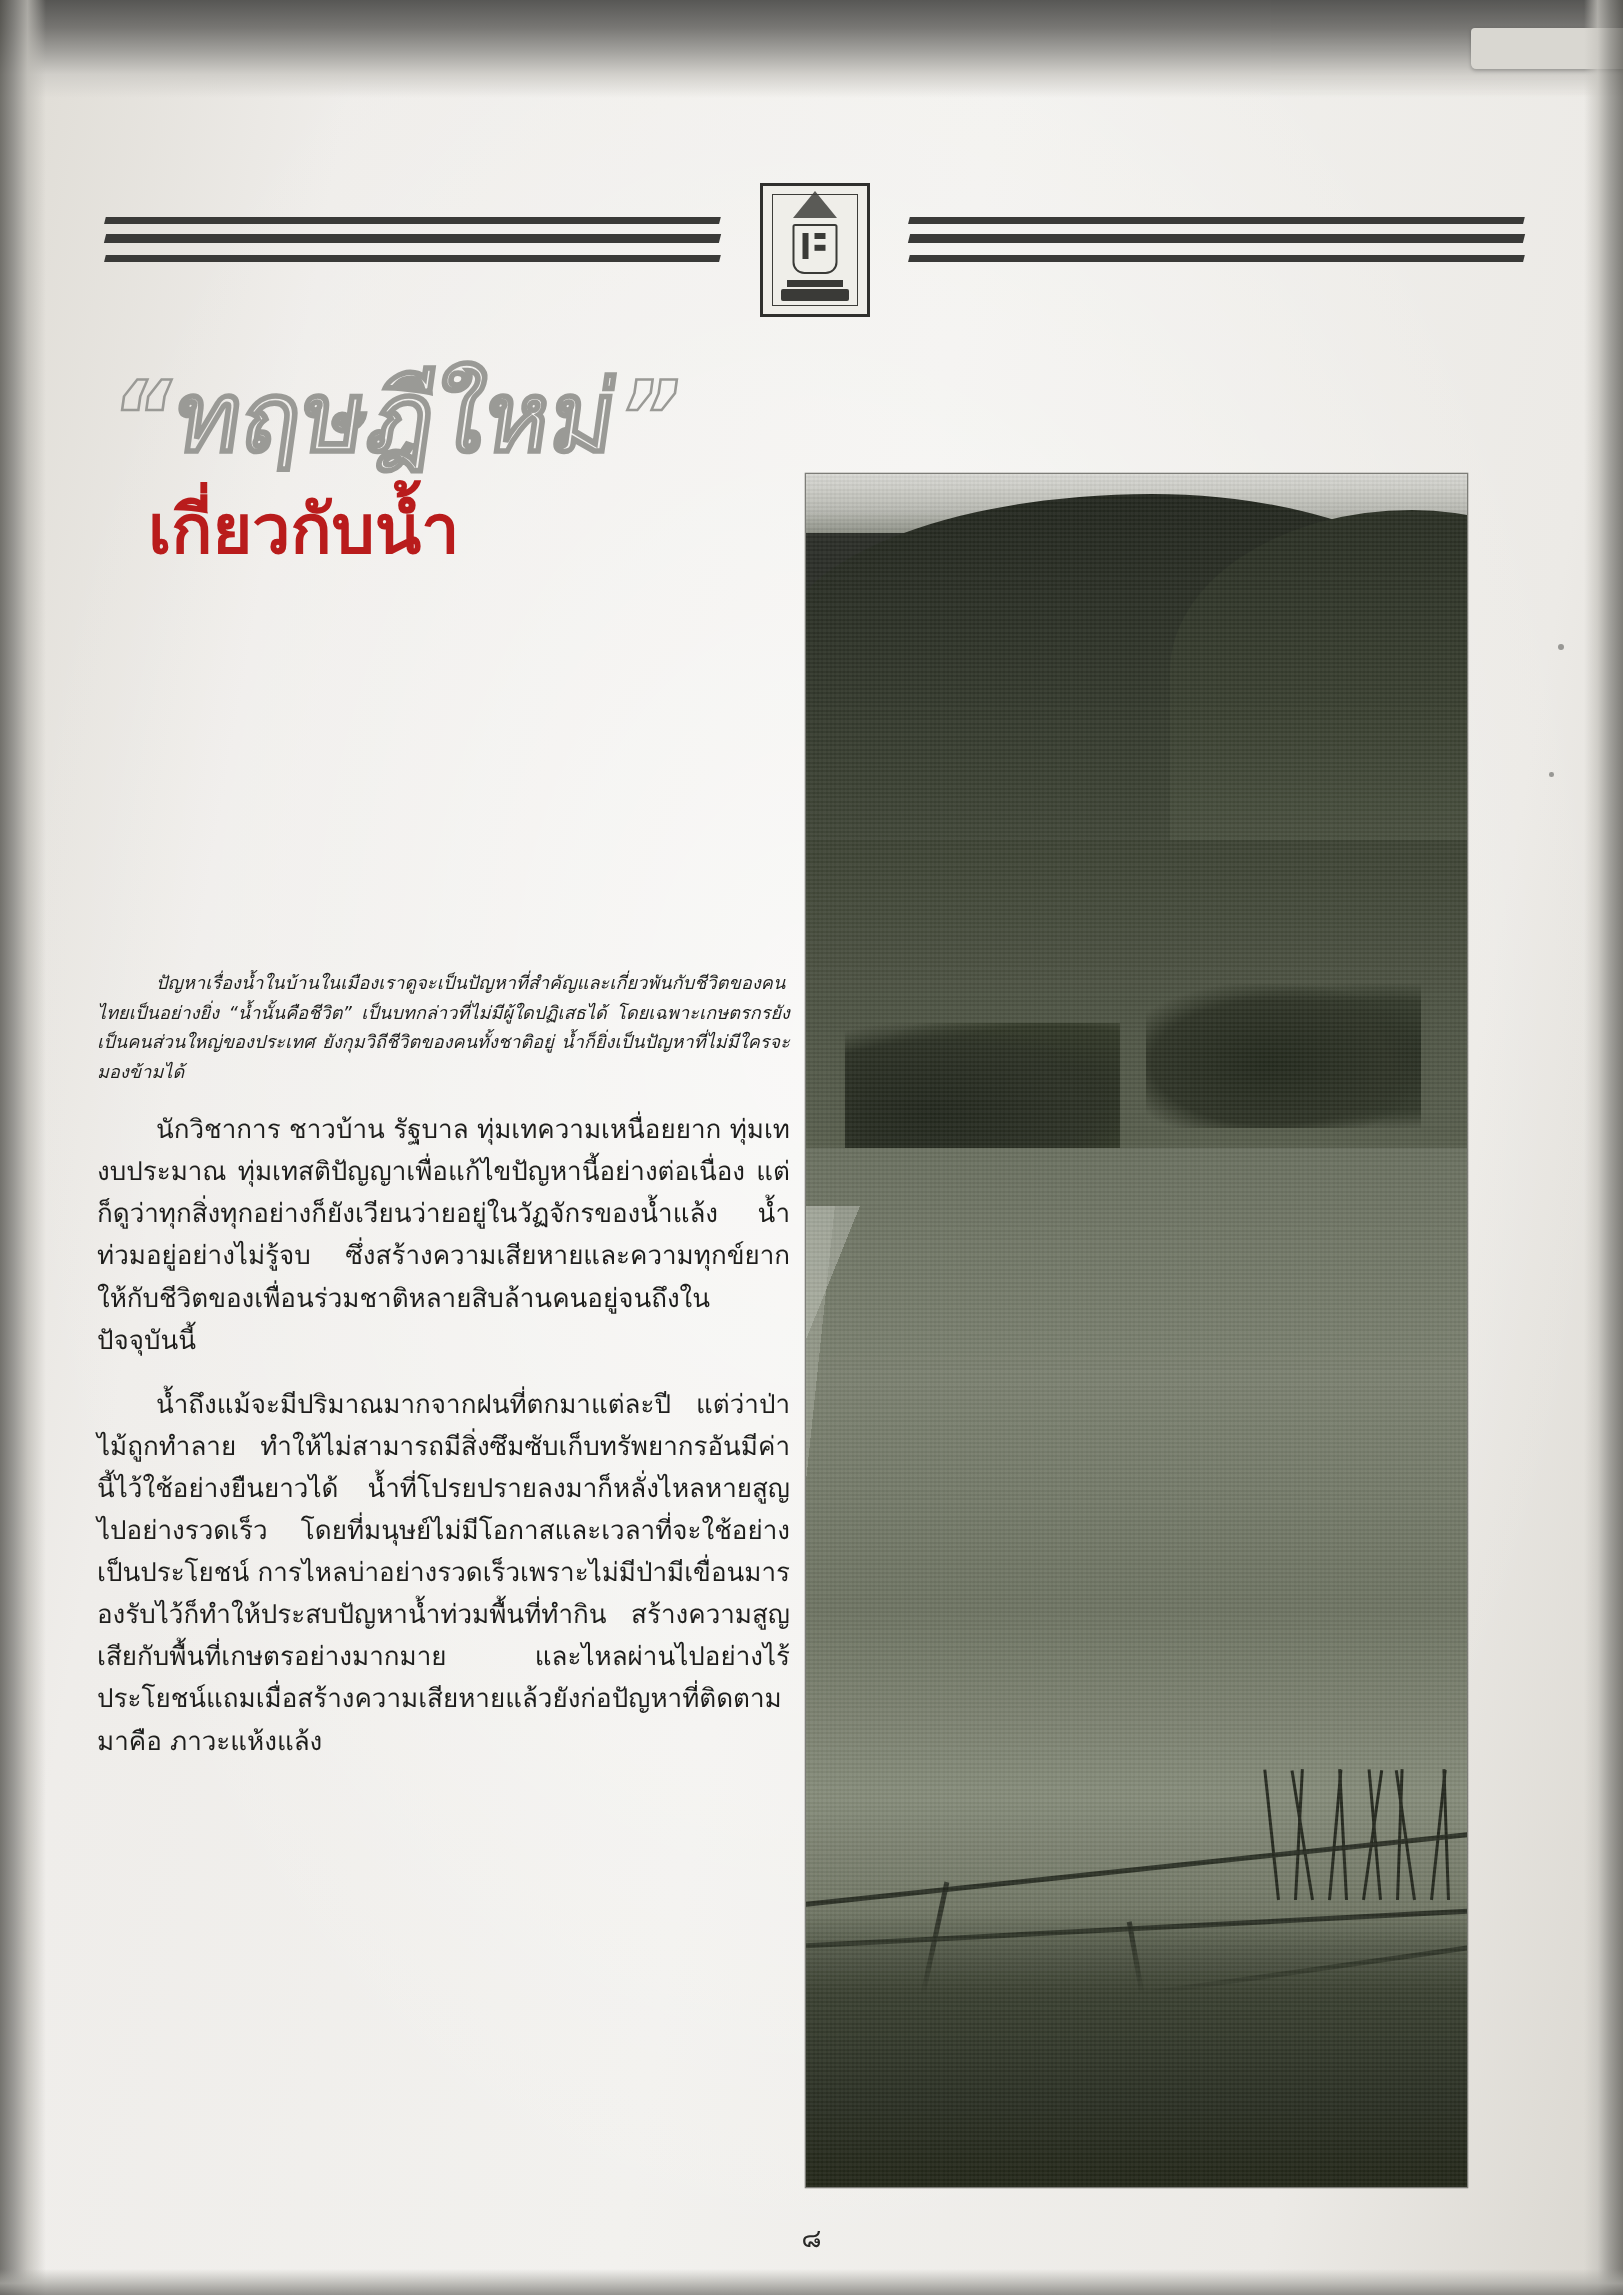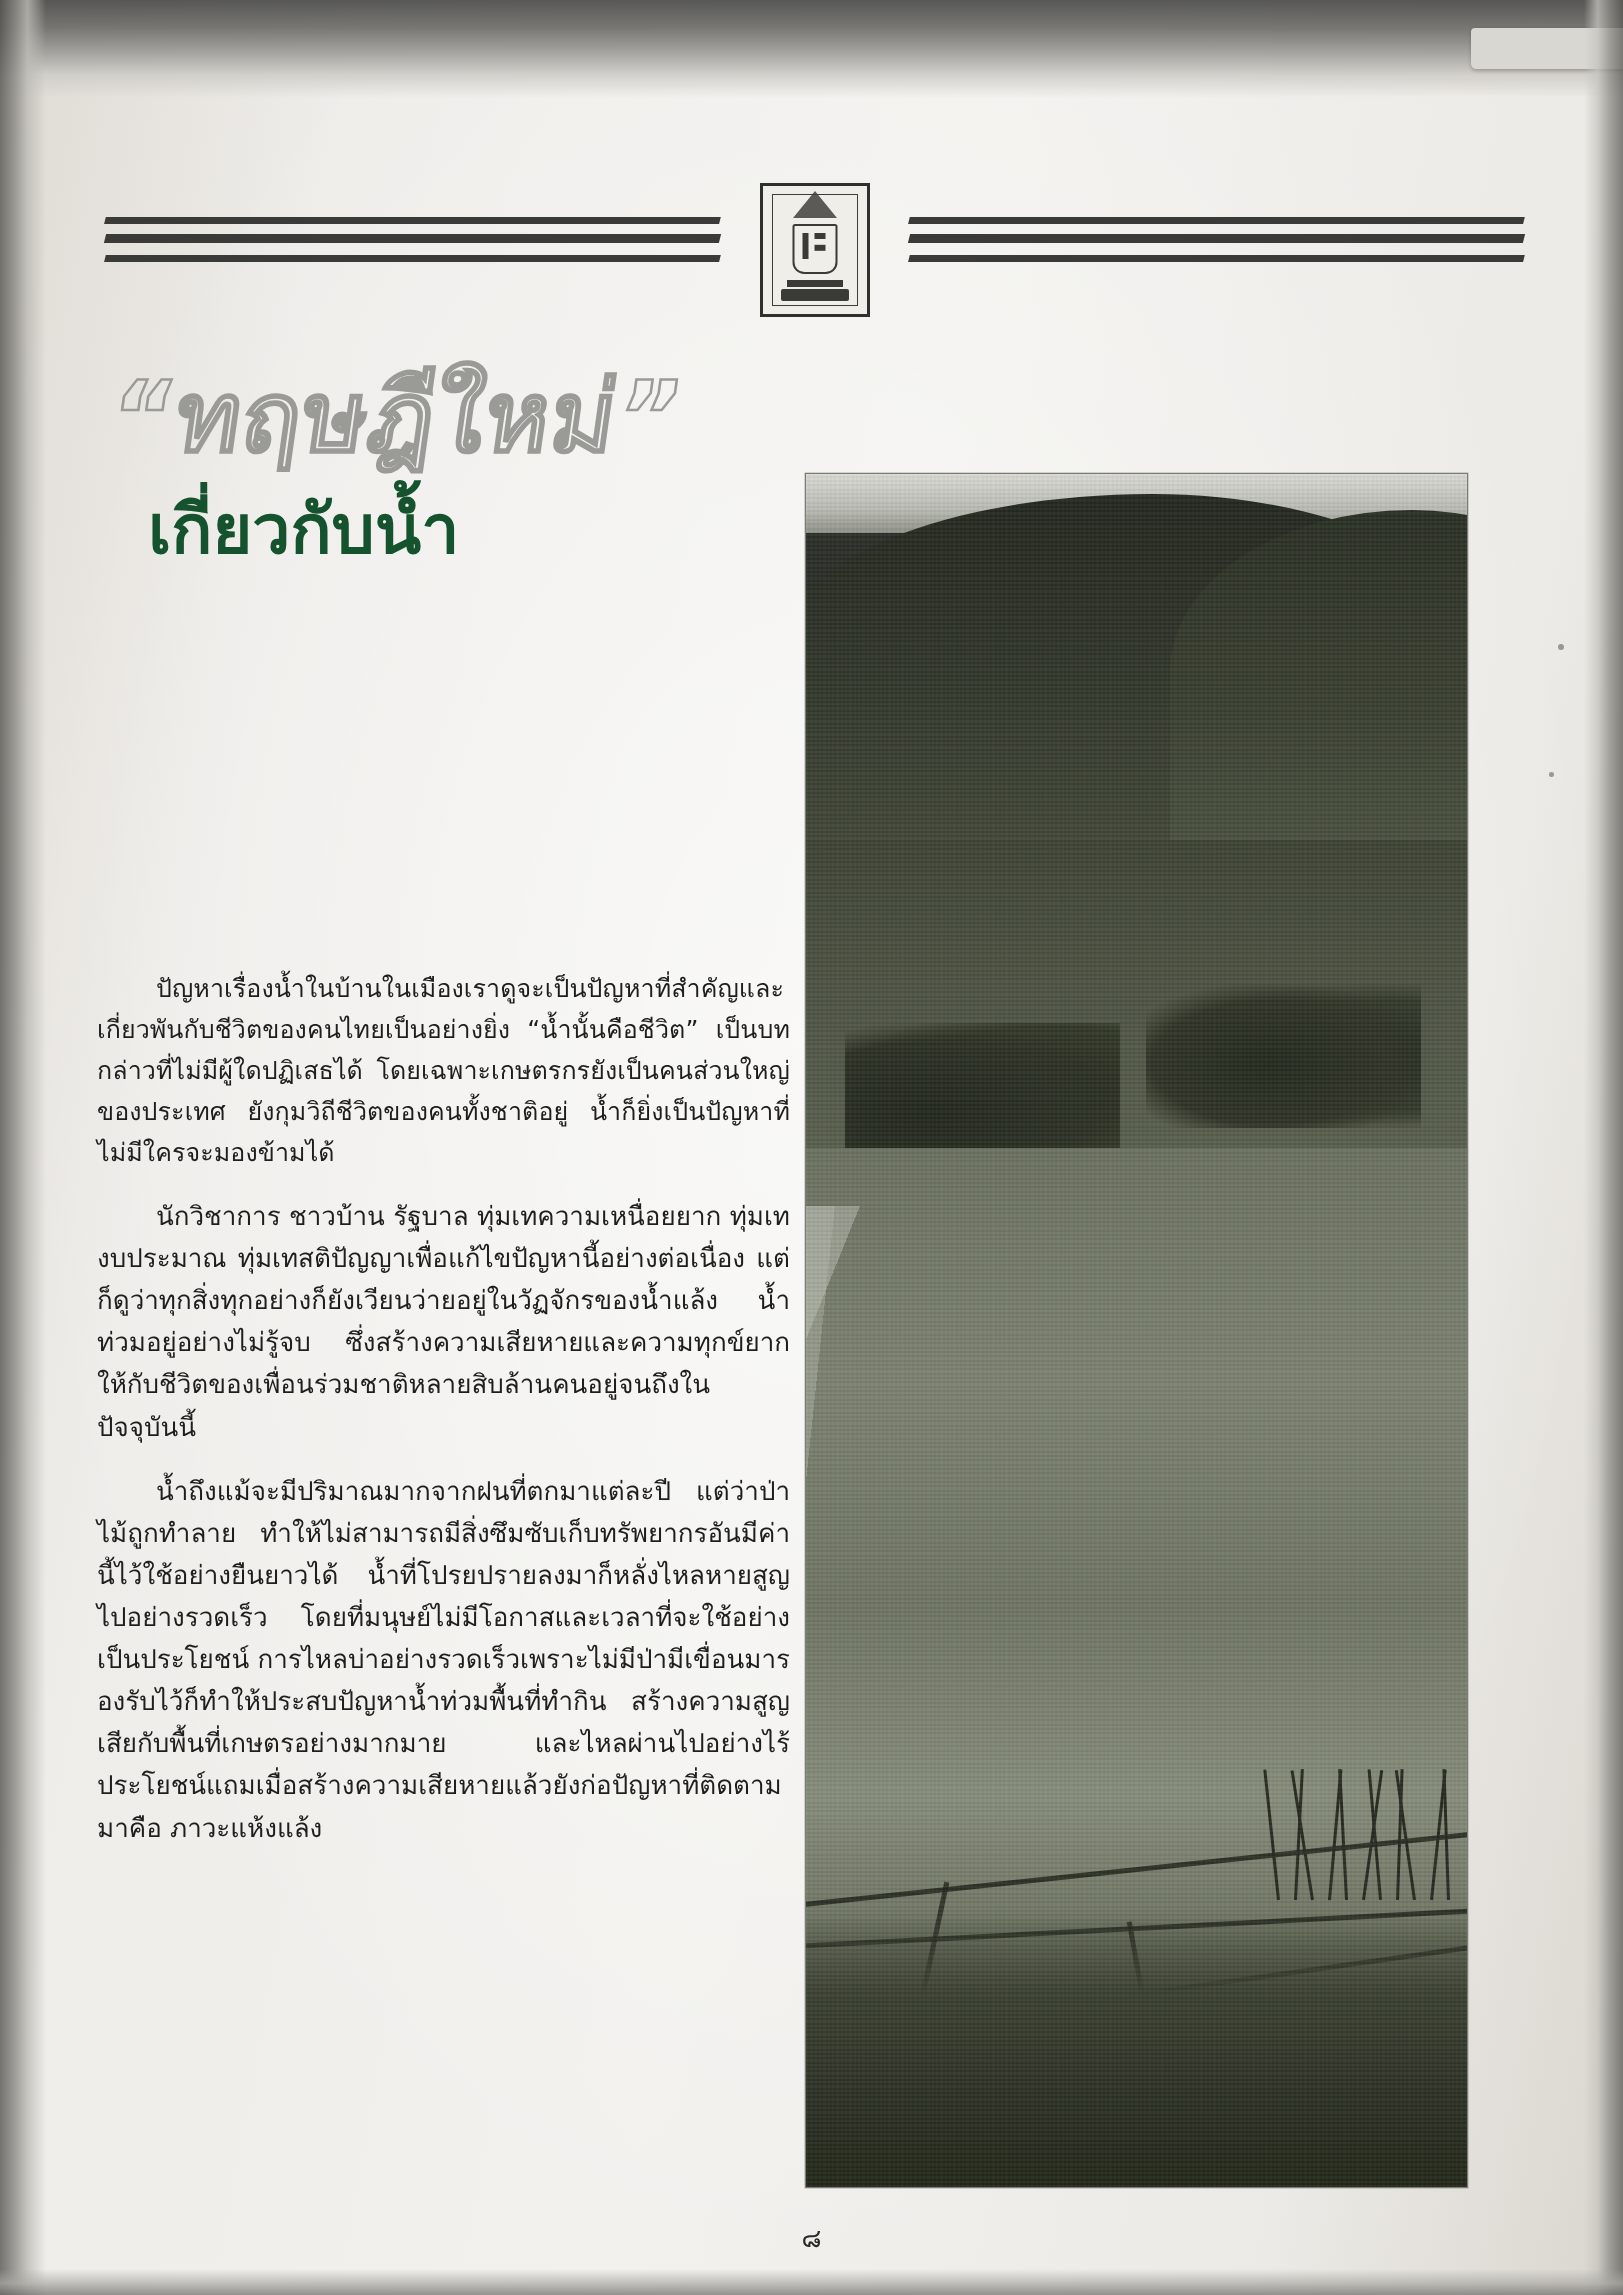--- a/index.html
+++ b/index.html
@@ -171,21 +171,21 @@
     letter-spacing: 1.3px;
     white-space: nowrap;
     transform: skewX(-8deg);
     margin-left: 13px;
   }
   .title-solid {
     font-family: "DejaVu Sans", sans-serif;
     font-size: 68px;
     font-weight: 700;
     line-height: 1.25;
-    color: #14532d;
+    color: #b91c1c;
     margin-left: 50px;
     margin-top: 17px;
   }
   .title-solid .l2 { display: block; }
 
   
   .col {
     position: absolute;
     left: 97px;
     top: 968px;
@@ -193,21 +193,22 @@
     color: #1e1e1c;
   }
   .para {
     font-family: "DejaVu Sans", sans-serif;
     font-size: 26px;
     line-height: 1.62;
     text-align: justify;
     margin: 0 0 22px 0;
   }
   .para.lede {
-    font-size: 25px;
+    font-style: italic;
+    font-size: 18px;
     line-height: 1.64;
     letter-spacing: 0.1px;
   }
   .para.lede .ind { display: inline-block; width: 59px; }
   .para .ind { display: inline-block; width: 59px; }
 
   
   .photo {
     position: absolute;
     left: 806px;

